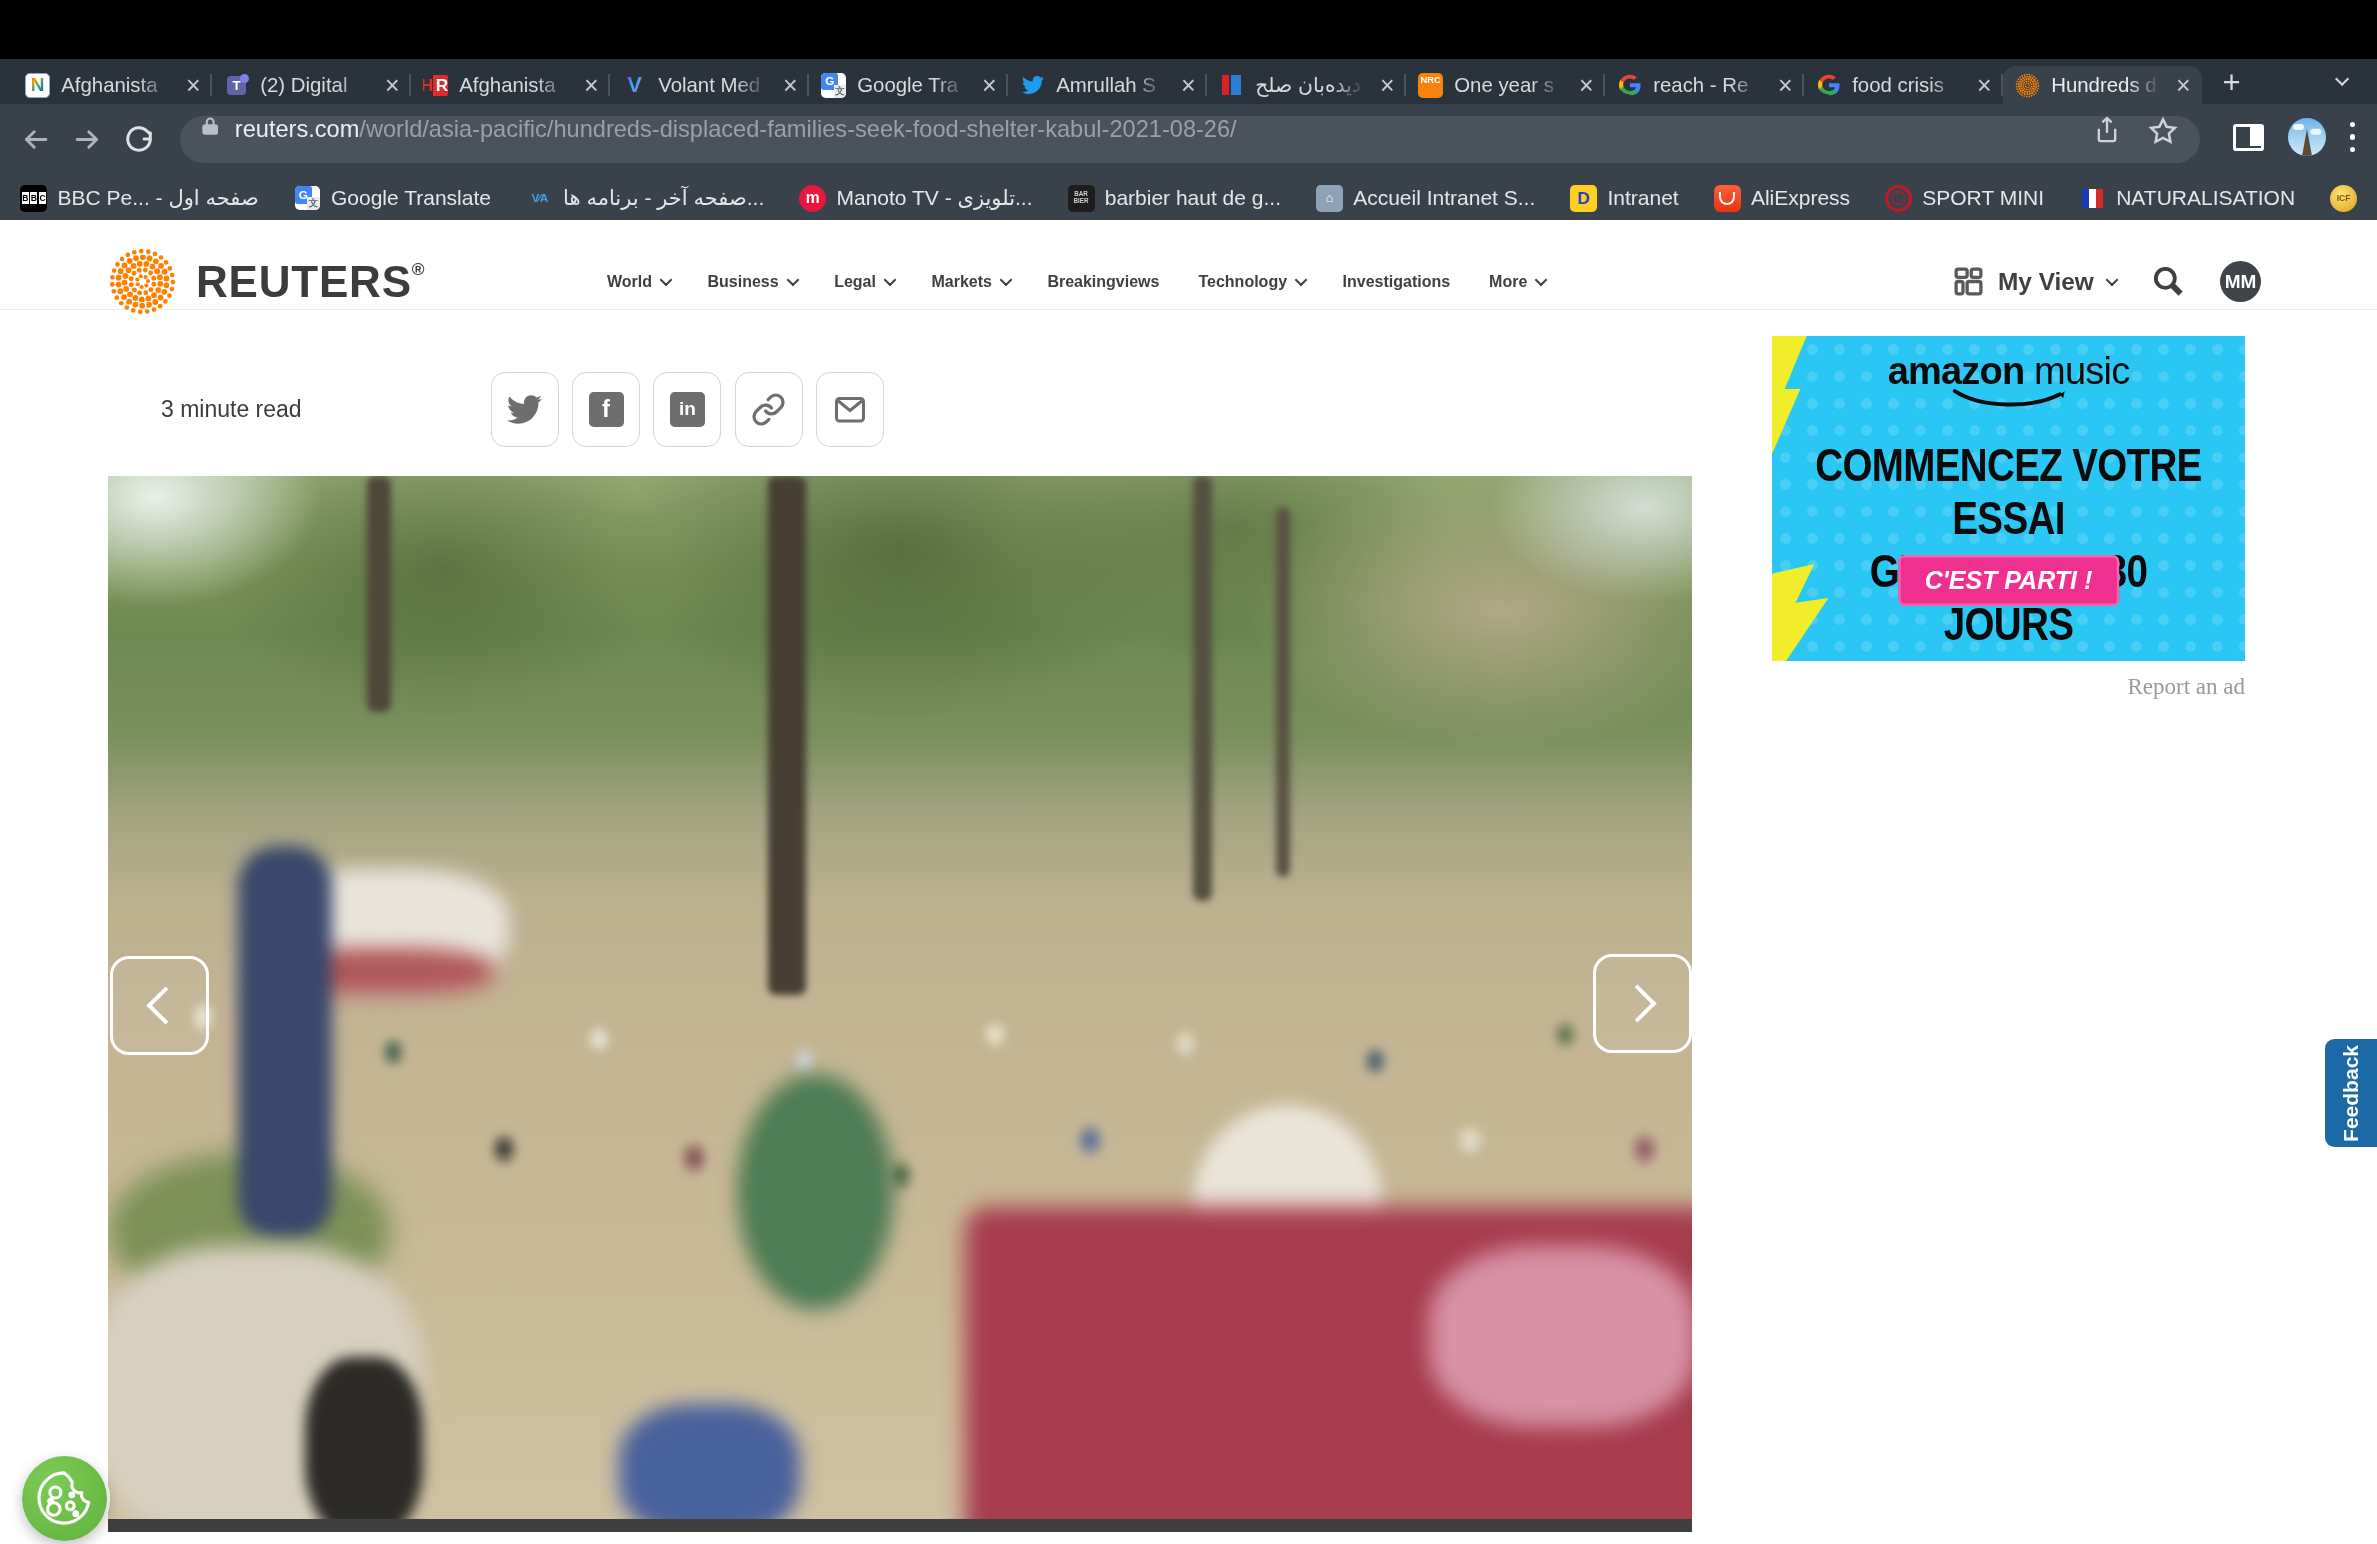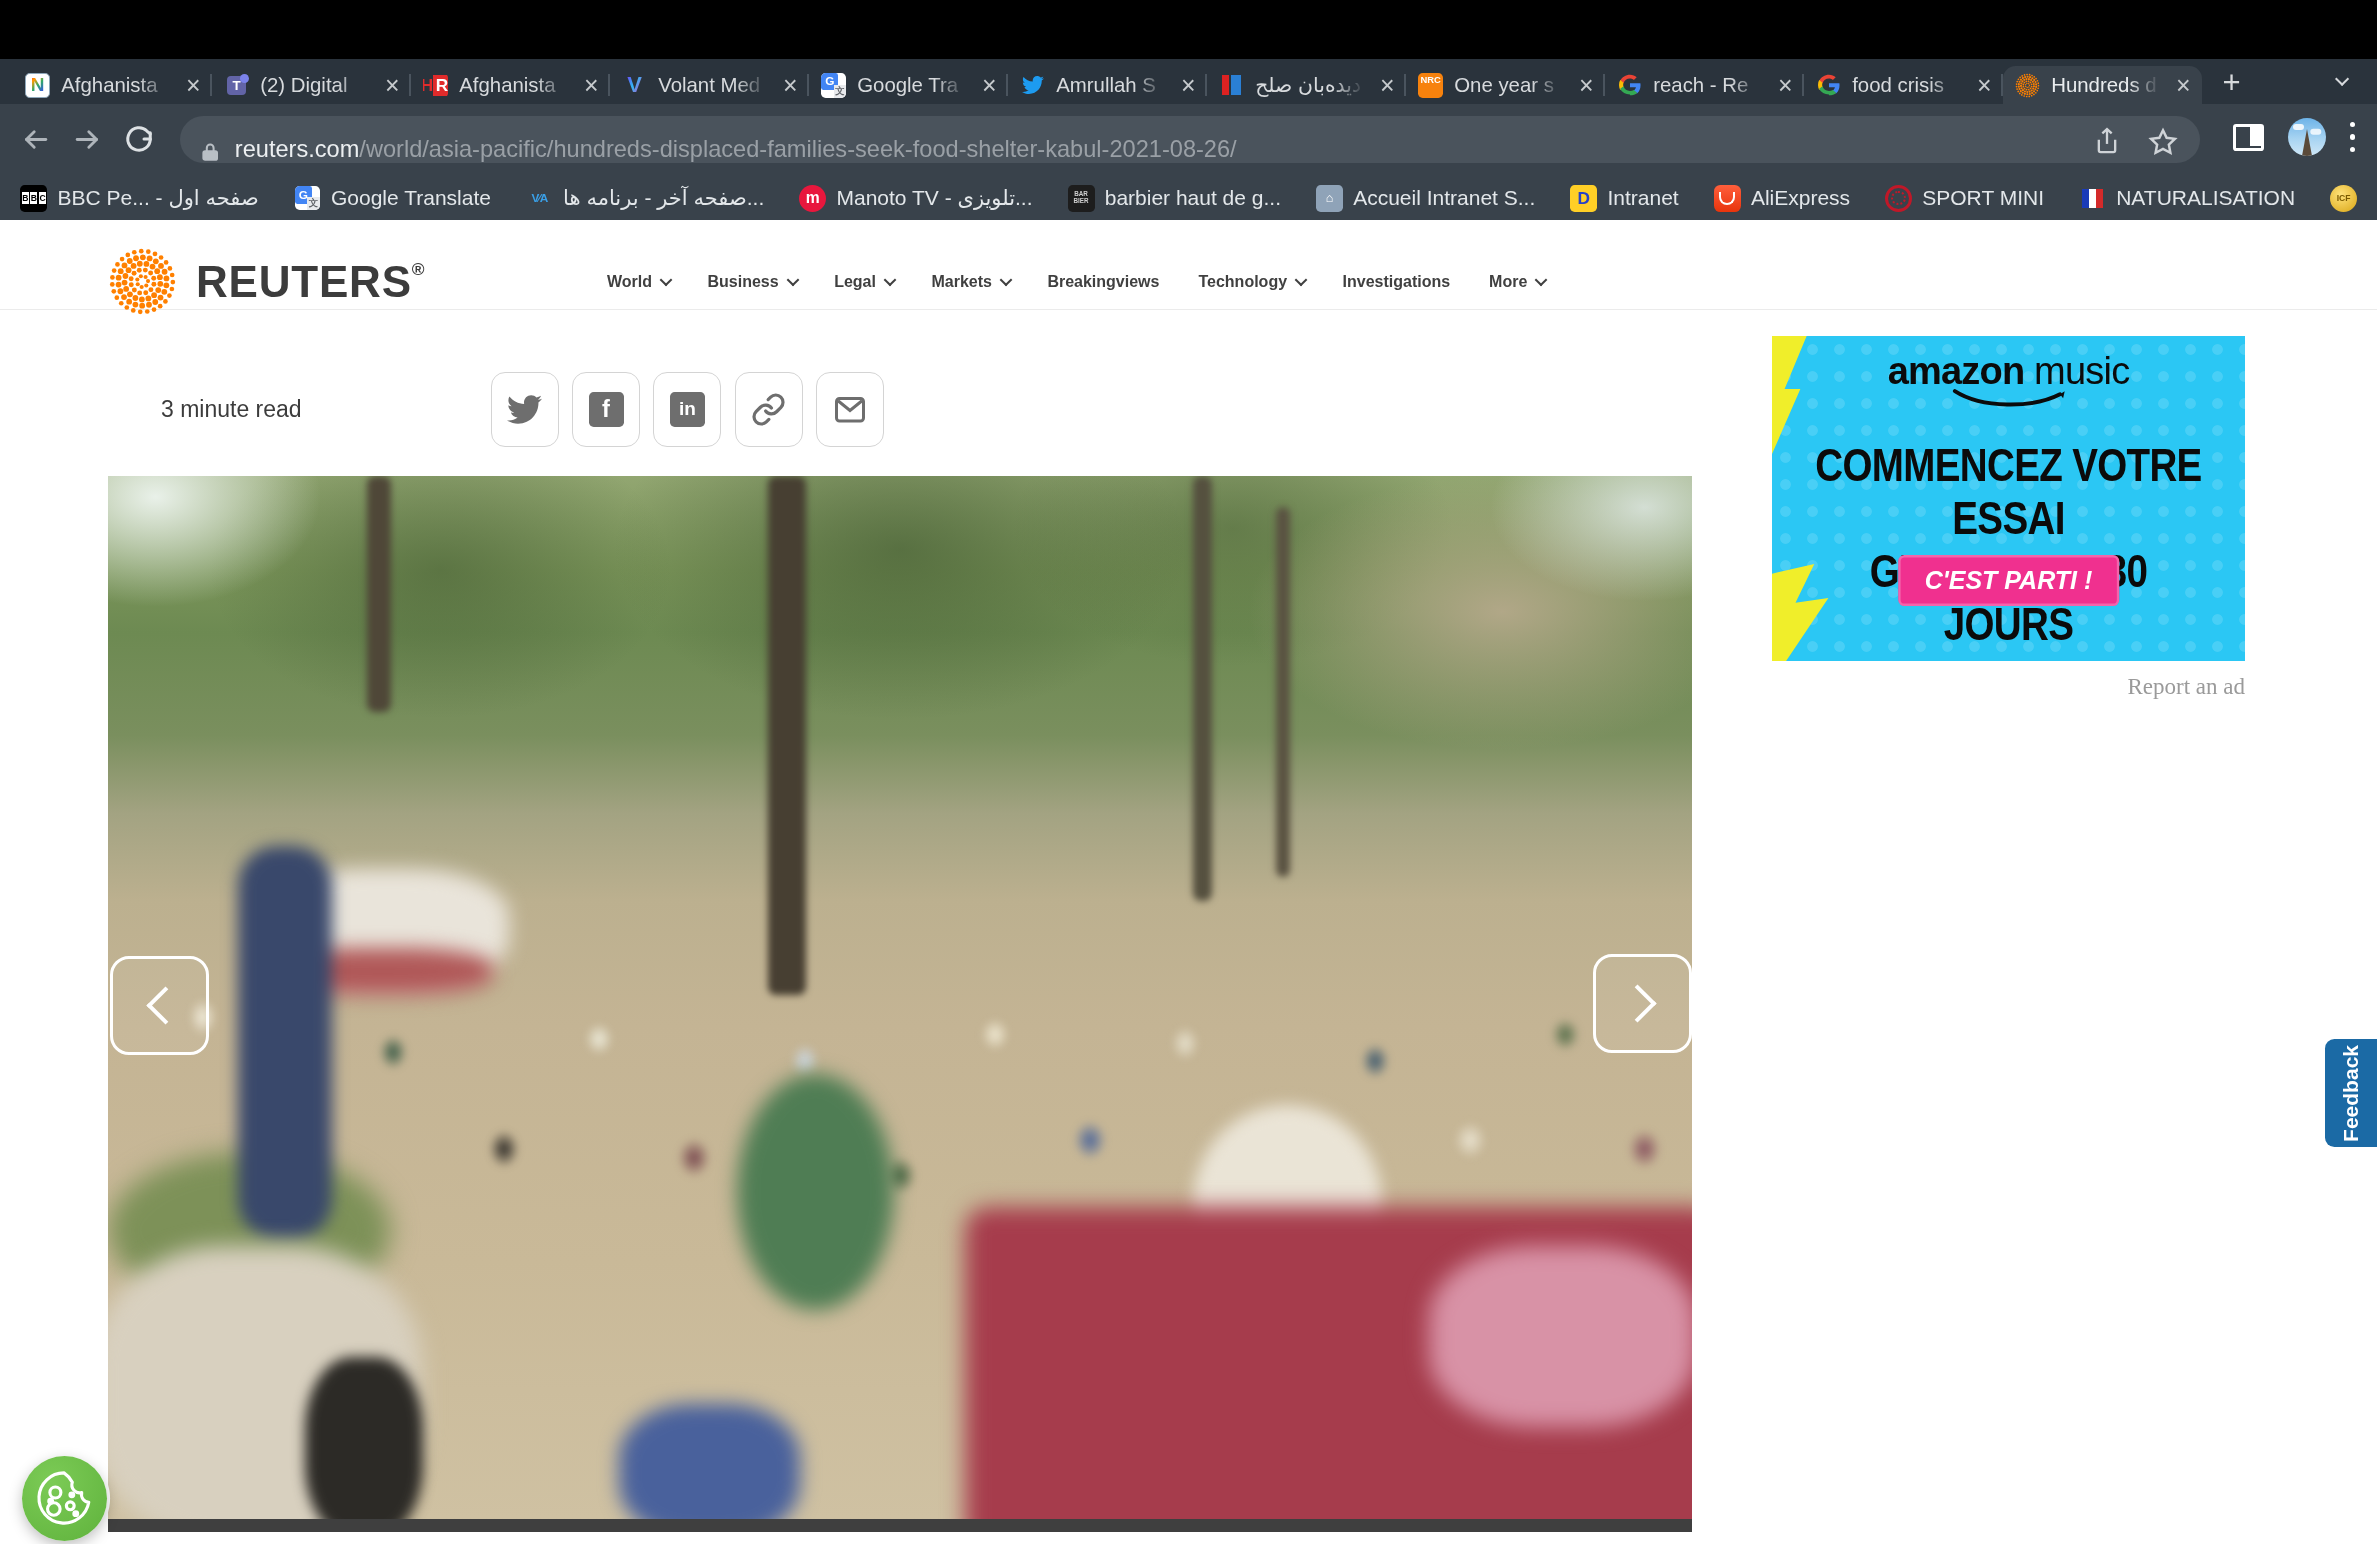--- a/index.html
+++ b/index.html
@@ -47,21 +47,21 @@
   .reuters-dots svg{width:100%;height:100%;display:block}
   .newtab{position:absolute;left:2214px;top:6.3px;width:35px;height:35px;color:#d7dadd;font-size:31px;
      display:flex;align-items:center;justify-content:center;cursor:pointer}
   .tabsearch{position:absolute;left:2337px;top:14px;cursor:pointer}
   .chev{display:inline-block;width:10.2px;height:10.2px;border-right:2.4px solid #d7dadd;border-bottom:2.4px solid #d7dadd;
      transform:rotate(45deg)}
   
   .toolbar{position:absolute;left:0;top:104px;width:2377px;height:71px;background:#39424b}
   .navbtn{position:absolute;top:17.3px;width:36px;height:36px;display:flex;align-items:center;justify-content:center;cursor:pointer}
   .omnibox{position:absolute;left:180px;top:11.8px;width:2020px;height:47px;border-radius:23.6px;background:#4a535c;
-     display:flex;align-items:flex-end;color:#e8eaed;font-size:23.6px}
+     display:flex;align-items:flex-start;color:#e8eaed;font-size:23.6px}
   .omni-lock{margin:0 14px 0 20.4px;display:flex}
   .omni-url{white-space:nowrap;overflow:hidden;flex:1}
   .omni-url .domain{color:#eceff1}
   .omni-url .path{color:#9aa0a6}
   .omni-actions{display:flex;gap:27px;margin-right:22px}
   .tb-right{position:absolute;right:22px;top:14px;display:flex;align-items:center;gap:23.6px}
   .panel-icon{width:31px;height:27px;border:3.9px solid #fff;border-radius:3.1px;position:relative;background:#39424b}
   .panel-icon::after{content:"";position:absolute;right:-0.8px;top:-0.8px;width:12.6px;height:20.4px;background:#fff}
   .tb-avatar{width:38px;height:38px;border-radius:50%;overflow:hidden;position:relative;
      background:linear-gradient(180deg,#6db3e8 0%,#a8d4f2 55%,#cfe7f7 100%)}
@@ -618,20 +618,39 @@
           <span class="nav-chev"></span>
         </span>
       <span class="nav-item">
           <span>Investigations</span>
         </span>
       <span class="nav-item">
           <span>More</span>
           <span class="nav-chev"></span>
         </span>
     </div>
+    <div class="hdr-right">
+      <span class="myview">
+        <svg width="33" height="33" viewBox="0 0 24 24" fill="none" stroke="#595959" stroke-width="2.4">
+            <rect x="3" y="3" width="8" height="6" rx="1.5"></rect>
+            <rect x="14" y="3" width="7" height="6" rx="1.5"></rect>
+            <rect x="3" y="12" width="5" height="9" rx="1.5"></rect>
+            <rect x="11" y="12" width="10" height="9" rx="1.5"></rect>
+          </svg>
+        <span>My View</span>
+        <span class="nav-chev"></span>
+      </span>
+      <span>
+        <svg width="35" height="35" viewBox="0 0 24 24" fill="none" stroke="#3f3f3f" stroke-width="2.6">
+            <circle cx="10.5" cy="10.5" r="6.5"></circle>
+            <line x1="15.5" y1="15.5" x2="21" y2="21" stroke-width="4"></line>
+          </svg>
+      </span>
+      <span class="mm-avatar">MM</span>
+    </div>
   </div>
 
   <div class="meta-row">
     <span class="read-time">3 minute read</span>
     <span class="share-group">
       <span class="share-btn">
         <svg width="35" height="35" viewBox="0 0 24 24" fill="#6e6e6e">
             <path d="M23.95 4.57c-.88.39-1.83.65-2.82.77 1.01-.61 1.79-1.57 2.16-2.72-.95.56-2 .96-3.13 1.18-.9-.96-2.17-1.56-3.59-1.56-2.72 0-4.92 2.2-4.92 4.92 0 .39.04.76.13 1.12C7.69 8.09 4.07 6.13 1.64 3.16c-.43.72-.67 1.56-.67 2.47 0 1.71.87 3.21 2.19 4.1-.81-.03-1.57-.25-2.23-.62v.06c0 2.39 1.69 4.37 3.95 4.83-.41.11-.85.17-1.3.17-.31 0-.61-.03-.91-.09.63 1.95 2.44 3.38 4.6 3.42-1.68 1.32-3.81 2.1-6.1 2.1-.39 0-.78-.02-1.17-.07 2.19 1.39 4.77 2.21 7.56 2.21 9.05 0 14-7.5 14-13.99 0-.21 0-.42-.02-.63.96-.69 1.8-1.56 2.46-2.55z"></path>
           </svg>
       </span>

